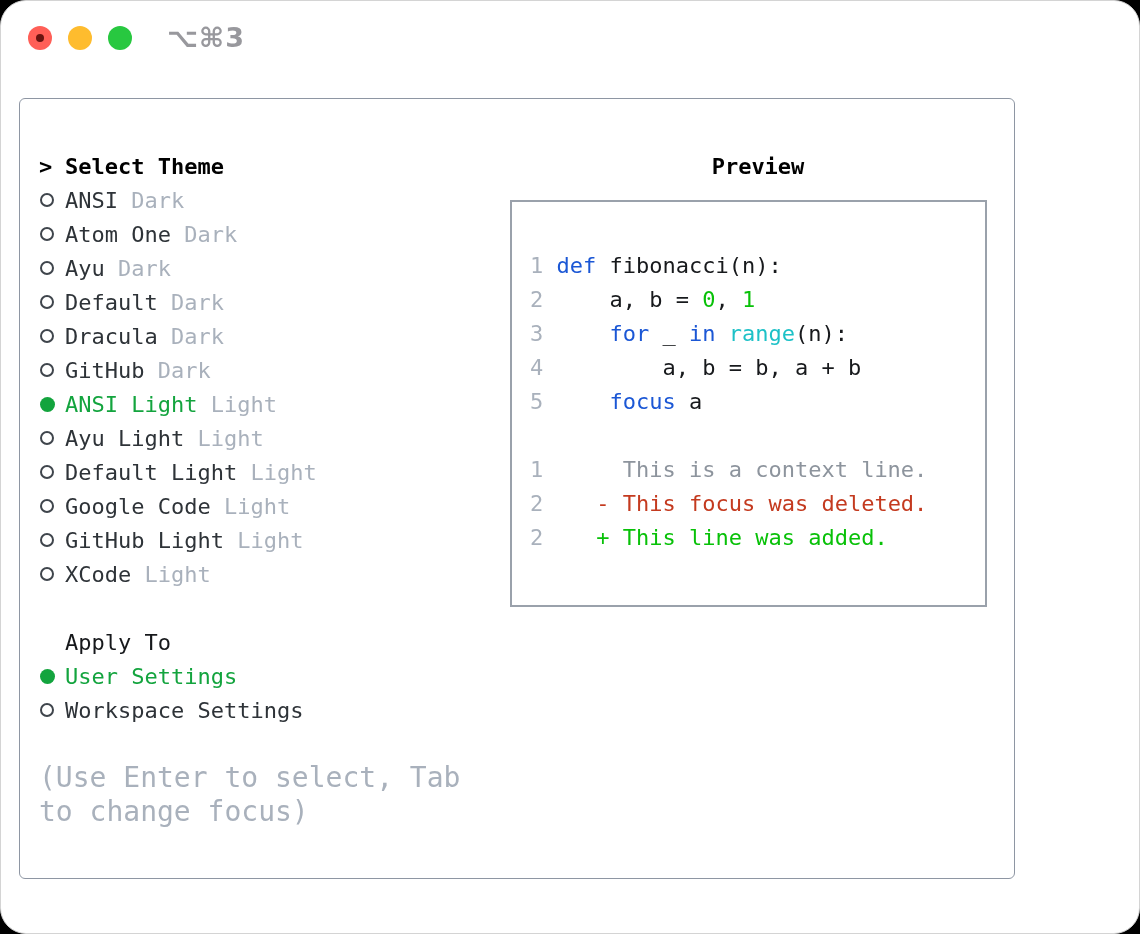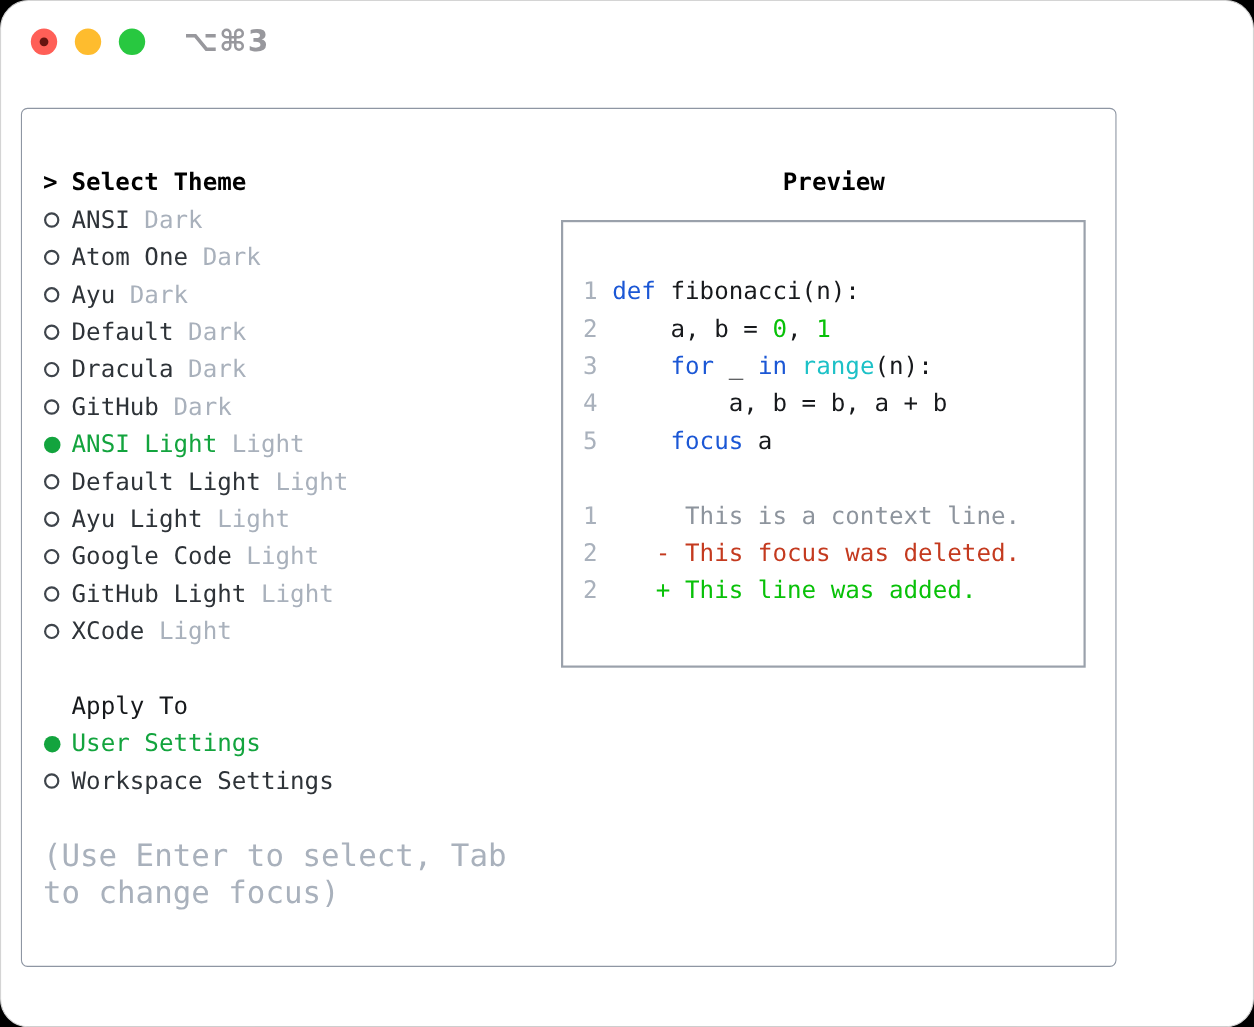--- a/index.html
+++ b/index.html
@@ -115,27 +115,27 @@
           <div class="row">
             <span class="marker">
               <span class="radio on"></span>
             </span>
             <span class="labels"><span class="tname sel">ANSI Light</span><span class="tag"> Light</span></span>
           </div>
           <div class="row">
             <span class="marker">
               <span class="radio"></span>
             </span>
-            <span class="labels"><span class="tname">Default Light</span><span class="tag"> Light</span></span>
+            <span class="labels"><span class="tname">Ayu Light</span><span class="tag"> Light</span></span>
           </div>
           <div class="row">
             <span class="marker">
               <span class="radio"></span>
             </span>
-            <span class="labels"><span class="tname">Ayu Light</span><span class="tag"> Light</span></span>
+            <span class="labels"><span class="tname">Default Light</span><span class="tag"> Light</span></span>
           </div>
           <div class="row">
             <span class="marker">
               <span class="radio"></span>
             </span>
             <span class="labels"><span class="tname">Google Code</span><span class="tag"> Light</span></span>
           </div>
           <div class="row">
             <span class="marker">
               <span class="radio"></span>

